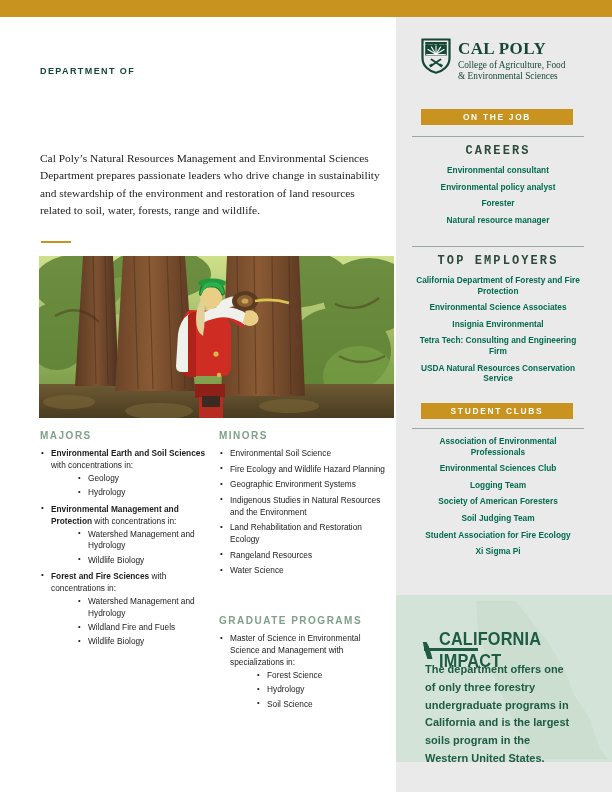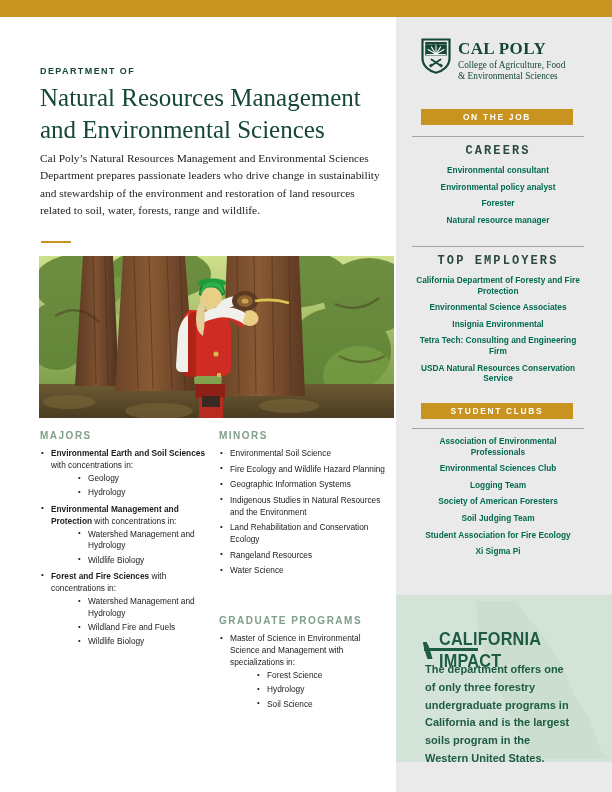--- a/index.html
+++ b/index.html
@@ -300,24 +300,20 @@
     <div class="logo-text">
       <div class="logo-name">CAL POLY</div>
       <div class="logo-sub">
         <span>College of Agriculture, Food</span><br>
         <span>&amp; Environmental Sciences</span>
       </div>
     </div>
   </div>
 
   <div class="dept-label">DEPARTMENT OF</div>
-  <div class="title">
-    <span>Natural Resources Management</span><br>
-    <span>and Environmental Sciences</span>
-  </div>
   <div class="intro">Cal Poly’s Natural Resources Management and Environmental Sciences Department prepares passionate leaders who drive change in sustainability and stewardship of the environment and restoration of land resources related to soil, water, forests, range and wildlife.</div>
   <div class="intro-rule"></div>
 
   <div class="photo">
     <svg width="355" height="162" viewBox="0 0 355 162">
       <defs>
         <linearGradient id="sky" x1="0" y1="0" x2="0" y2="1">
           <stop offset="0%" stop-color="#cfe08a"></stop>
           <stop offset="100%" stop-color="#6a8f3c"></stop>
         </linearGradient>
@@ -430,23 +426,23 @@
         </ul>
       </li>
     </ul>
   </div>
 
   <div class="col" id="col-minors">
     <div class="col-head">MINORS</div>
     <ul class="lvl1">
       <li>Environmental Soil Science</li>
       <li>Fire Ecology and Wildlife Hazard Planning</li>
-      <li>Geographic Information Systems</li>
+      <li>Geographic Environment Systems</li>
       <li>Indigenous Studies in Natural Resources and the Environment</li>
-      <li>Land Rehabilitation and Conservation Ecology</li>
+      <li>Land Rehabilitation and Restoration Ecology</li>
       <li>Rangeland Resources</li>
       <li>Water Science</li>
     </ul>
   </div>
 
   <div class="col" id="col-grad">
     <div class="col-head">GRADUATE PROGRAMS</div>
     <ul class="lvl1">
       <li>
         <span>Master of Science in Environmental Science and Management with specializations in:</span>

